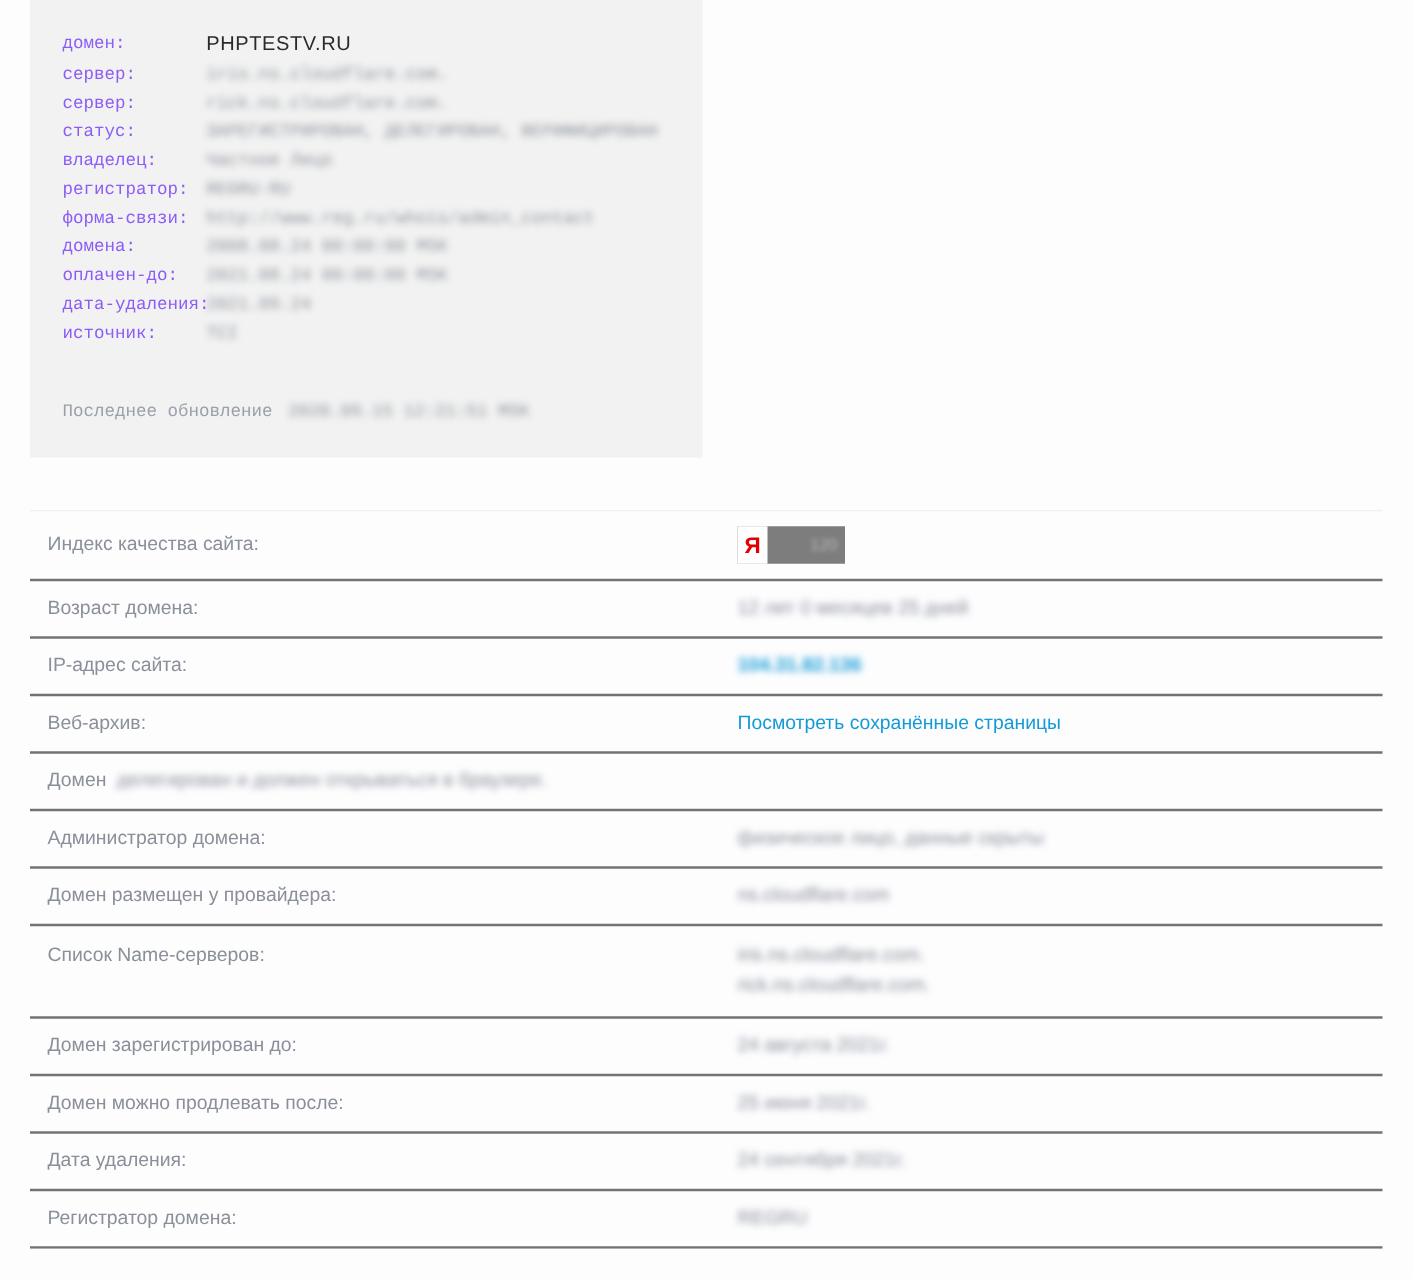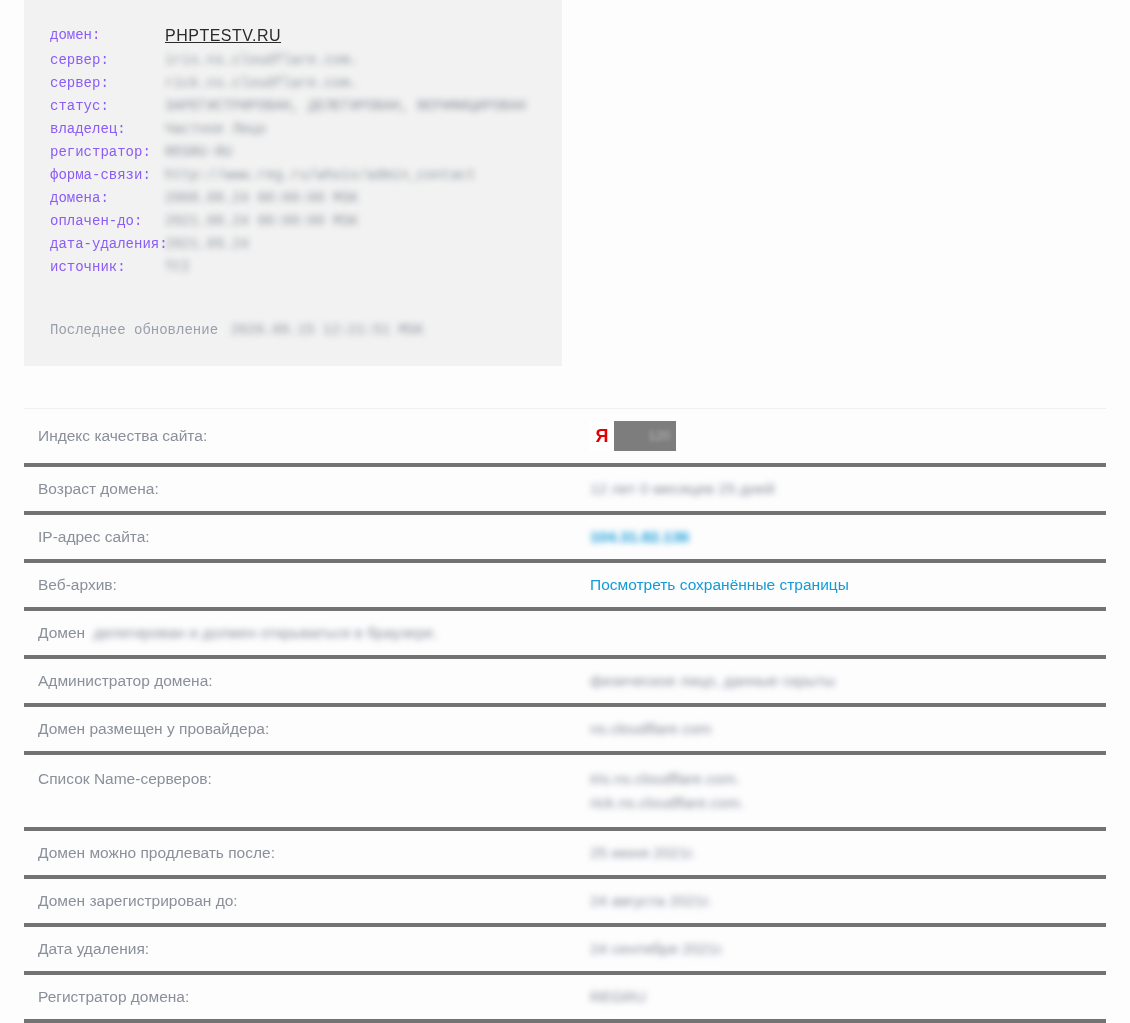--- a/index.html
+++ b/index.html
@@ -35,35 +35,34 @@
     filter: blur(3px);
     -webkit-filter: blur(3px);
   }
   .whois-val-clear {
     display: inline-block;
     color: #2a2a2a;
     font-family: Arial, sans-serif;
     font-weight: 400;
     letter-spacing: 0.5px;
     font-size: 16px;
-    text-decoration: underline;
   }
   .whois-foot {
     margin-top: 40px;
     white-space: nowrap;
   }
   .whois-foot .wf-label { color:#9aa0aa; }
   .whois-foot .wf-val { filter: blur(3px); -webkit-filter: blur(3px); color:#8d949d; margin-left:4px;}
 
   .table-wrap {
     margin: 42px 24px 0 24px;
   }
   .row {
     display: flex;
-    border-bottom: 4px solid #737373;
+    border-bottom: 2px solid #737373;
     padding: 12px 8px 12px 14px;
     font-size: 15.5px;
     line-height: 20px;
     color: #8a8f99;
     align-items: center;
     min-height: 20px;
   }
   .row:first-child { border-top: 1px solid #eef0f3; }
   .row .left {
     flex: 0 0 552px;
@@ -178,30 +177,30 @@
   <div class="row nopad-align">
     <div class="left">Список Name-серверов:</div>
     <div class="right ns-lines">
       <span class="ln">iris.ns.cloudflare.com.</span>
       <span class="ln">rick.ns.cloudflare.com.</span>
     </div>
   </div>
 
 
   <div class="row">
+    <div class="left">Домен зарегистрирован до:</div>
+    <div class="right"><span class="blur">24 августа 2021г.</span></div>
+  </div>
+
+  <div class="row">
     <div class="left">Домен можно продлевать после:</div>
     <div class="right"><span class="blur">25 июня 2021г.</span></div>
   </div>
 
   <div class="row">
-    <div class="left">Домен зарегистрирован до:</div>
-    <div class="right"><span class="blur">24 августа 2021г.</span></div>
-  </div>
-
-  <div class="row">
     <div class="left">Дата удаления:</div>
     <div class="right"><span class="blur">24 сентября 2021г.</span></div>
   </div>
 
   <div class="row">
     <div class="left">Регистратор домена:</div>
     <div class="right"><span class="blur">REGRU</span></div>
   </div>
 
 </div>

